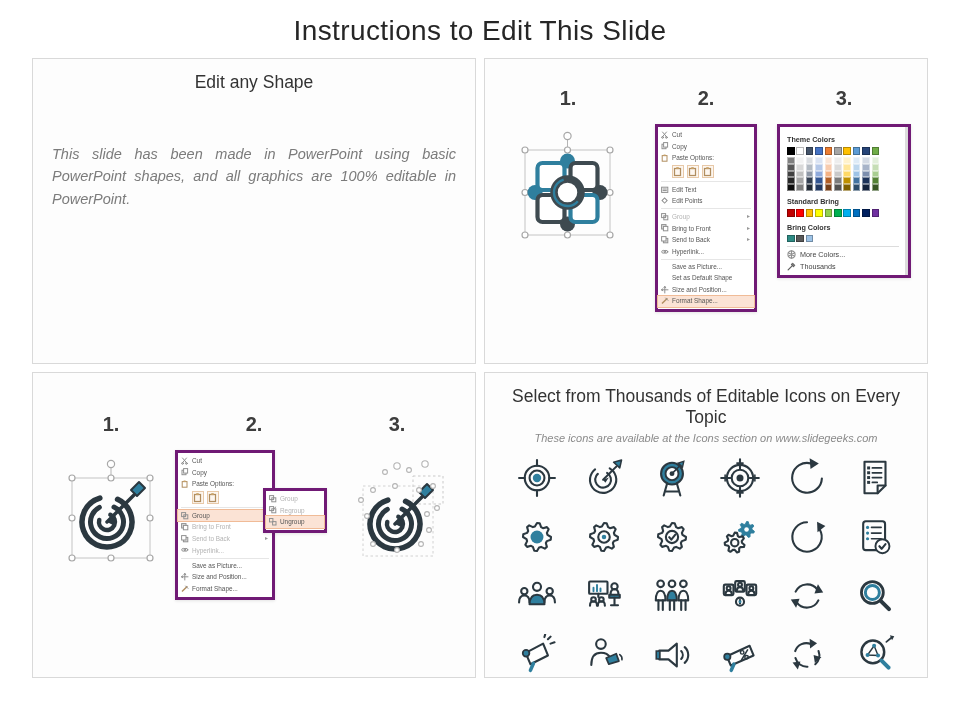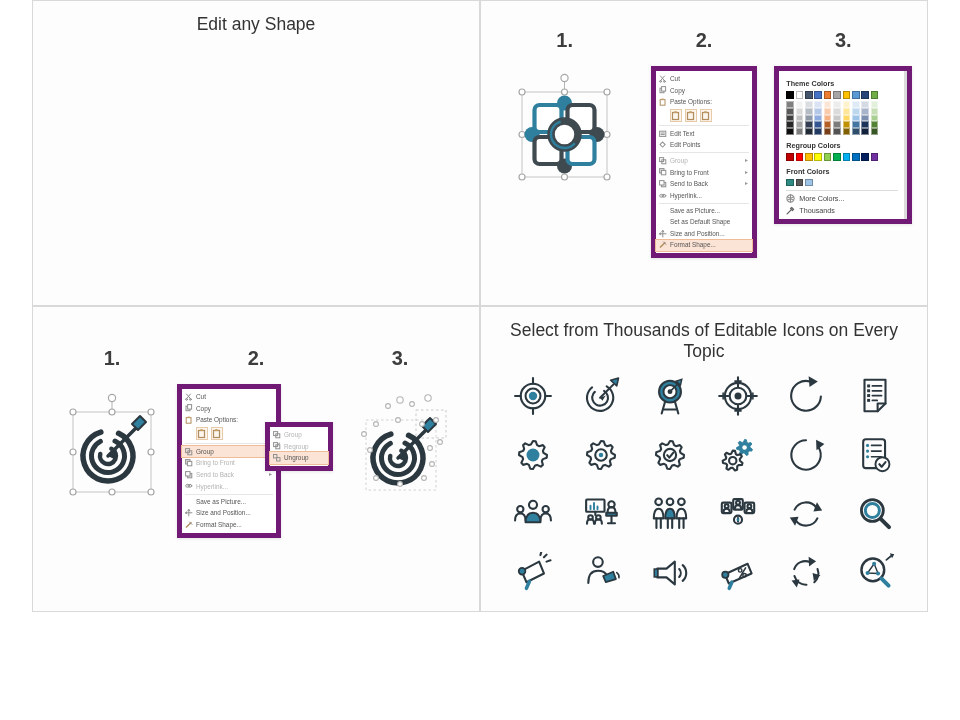--- a/index.html
+++ b/index.html
@@ -1,28 +1,28 @@
 <!DOCTYPE html>
 <html><head>
 <meta charset="utf-8">
 <style>
   html,body{margin:0;padding:0;background:#fff;}
   body{width:960px;height:720px;overflow:hidden;font-family:"Liberation Sans",sans-serif;}
   .slide-title{text-align:center;font-size:28px;font-weight:400;color:#262626;margin:15px 0 11px;letter-spacing:.4px;}
-  .grid{display:grid;grid-template-columns:1fr 1fr;grid-template-rows:306px 306px;margin:0 32px;}
+  .grid{display:grid;grid-template-columns:1fr 1fr;grid-template-rows:306px 306px;gap:8px;margin:0 32px;}
   .panel{border:1px solid #d9d9d9;background:#fdfdfd;position:relative;overflow:hidden;}
   .panel-title{text-align:center;font-size:17.5px;font-weight:400;color:#333;margin:13px 8px 0;}
   .body-text{font-style:italic;color:#7b7b7b;font-size:14.5px;line-height:1.55;text-align:justify;margin:0 19px;}
   .p1{margin-top:50px;} .p2{margin-top:30px;}
   .steps-row{display:flex;margin-top:28px;padding:0 14px;align-items:flex-start;}
   .steps-row.low{margin-top:40px;}
   .step-col{flex:1;display:flex;flex-direction:column;align-items:center;}
   .step-num{font-size:20px;font-weight:bold;color:#3d3d3d;}
   .graphic{margin-top:14px;display:flex;justify-content:center;}
-  .mini-shot{background:#fff;border:5px solid #701a75;box-shadow:0 1px 3px rgba(0,0,0,.10);}
+  .mini-shot{background:#fff;border:3px solid #701a75;box-shadow:0 1px 3px rgba(0,0,0,.10);}
   
   .menu{width:96px;font-size:6.4px;color:#555;padding:2px 0;line-height:1.2;}
   .menu-item{display:flex;align-items:center;gap:3px;padding:1.8px 4px 1.8px 3px;white-space:nowrap;}
   .menu-item.hl{background:#fbe3d5;outline:1px solid #f0bb97;}
   .menu-item.dis{color:#b3b3b3;}
   .mi-ic{width:8px;height:8px;flex:none;display:inline-flex;}
   .mi-sp{width:8px;flex:none;}
   .mi-arrow{margin-left:auto;font-size:6px;color:#999;}
   .menu-sep{border-top:1px solid #e6e6e6;margin:1.5px 3px;}
   .paste-row{display:flex;gap:3px;padding:1px 4px 2px 14px;}
@@ -43,25 +43,27 @@
   
   .subtitle{text-align:center;font-style:italic;color:#8a8a8a;font-size:11px;margin:4px 0 0;}
   .icon-grid{display:grid;grid-template-columns:repeat(6,1fr);padding:13px 18px 0;row-gap:17px;justify-items:center;}
   .icon-cell{width:44px;height:42px;display:flex;align-items:center;justify-content:center;}
   .icon-cell svg{width:42px;height:42px;}
 </style>
 </head>
 <body>
 
 <div class="slide">
+  <h1 class="slide-title">Instructions to Edit This Slide</h1>
 
   <div class="grid">
 
     <section class="panel">
       <h2 class="panel-title">Edit any Shape</h2>
+      <p class="body-text p1">This slide has been made in PowerPoint using basic PowerPoint shapes, and all graphics are 100% editable in PowerPoint.</p>
     </section>
 
     <section class="panel">
       <div class="steps-row">
         <div class="step-col">
           <div class="step-num">1.</div>
           <div class="graphic" id="g-shape">
 <svg width="120" height="128" viewBox="0 0 120 128">
   <rect x="17" y="26" width="85" height="85" fill="none" stroke="#c4c4c4" stroke-width="1"></rect>
            <line x1="59.5" y1="26" x2="59.5" y2="16" stroke="#b5b5b5" stroke-width="1"></line>
@@ -308,34 +310,34 @@
                     <span class="vsw" style="background:#13223c"></span>
                   </span>
                   <span class="vcol">
                     <span class="vsw" style="background:#e2efda"></span>
                     <span class="vsw" style="background:#c6deb5"></span>
                     <span class="vsw" style="background:#a9ce91"></span>
                     <span class="vsw" style="background:#548235"></span>
                     <span class="vsw" style="background:#385724"></span>
                   </span>
                 </div>
-                <div class="hd" style="margin-top:6px">Regroup Colors</div>
+                <div class="hd" style="margin-top:6px">Standard Bring</div>
                 <div class="sw-row">
                   <span class="sw" style="background:#C00000"></span>
                   <span class="sw" style="background:#FF0000"></span>
                   <span class="sw" style="background:#FFC000"></span>
                   <span class="sw" style="background:#FFFF00"></span>
                   <span class="sw" style="background:#92D050"></span>
                   <span class="sw" style="background:#00B050"></span>
                   <span class="sw" style="background:#00B0F0"></span>
                   <span class="sw" style="background:#0070C0"></span>
                   <span class="sw" style="background:#002060"></span>
                   <span class="sw" style="background:#7030A0"></span>
                 </div>
-                <div class="hd" style="margin-top:6px">Front Colors</div>
+                <div class="hd" style="margin-top:6px">Bring Colors</div>
                 <div class="sw-row" style="justify-content:flex-start">
                   <span class="sw" style="background:#2E8B84"></span>
                   <span class="sw" style="background:#595959"></span>
                   <span class="sw" style="background:#9DC3E6"></span>
                 </div>
                 <div class="picker-sep"></div>
   <div class="picker-opt">
                   <span class="mi-ic">
                     <svg viewBox="0 0 8 8" width="100%" height="100%">
                       <circle cx="4" cy="4" r="3.2" fill="none" stroke="#909090" stroke-width="1" stroke-linecap="round"></circle>
@@ -561,20 +563,21 @@
   <circle cx="58" cy="16" r="3.2" fill="#fff" stroke="#b3b3b3" stroke-width="1.1"></circle>
   <circle cx="86" cy="14" r="3.2" fill="#fff" stroke="#b3b3b3" stroke-width="1.1"></circle>
 </svg>
             </div>
         </div>
       </div>
     </section>
 
     <section class="panel">
       <h2 class="panel-title">Select from Thousands of Editable Icons on Every Topic</h2>
+      <p class="subtitle">These icons are available  at the Icons section on www.slidegeeks.com</p>
       <div class="icon-grid" id="icon-grid">
           <div class="icon-cell">
             <svg viewBox="0 0 48 48">
               <g fill="none" stroke="#2b3840" stroke-width="2.4" stroke-linecap="round" stroke-linejoin="round">
                 <circle cx="24" cy="24" r="14"></circle>
                 <circle cx="24" cy="24" r="8.5"></circle>
                 <path d="M24,3.5 V10 M24,38 V44.5 M3.5,24 H10 M38,24 H44.5"></path>
               </g>
               <circle cx="24" cy="24" r="4.8" fill="#2f7f9e"></circle>
             </svg>

